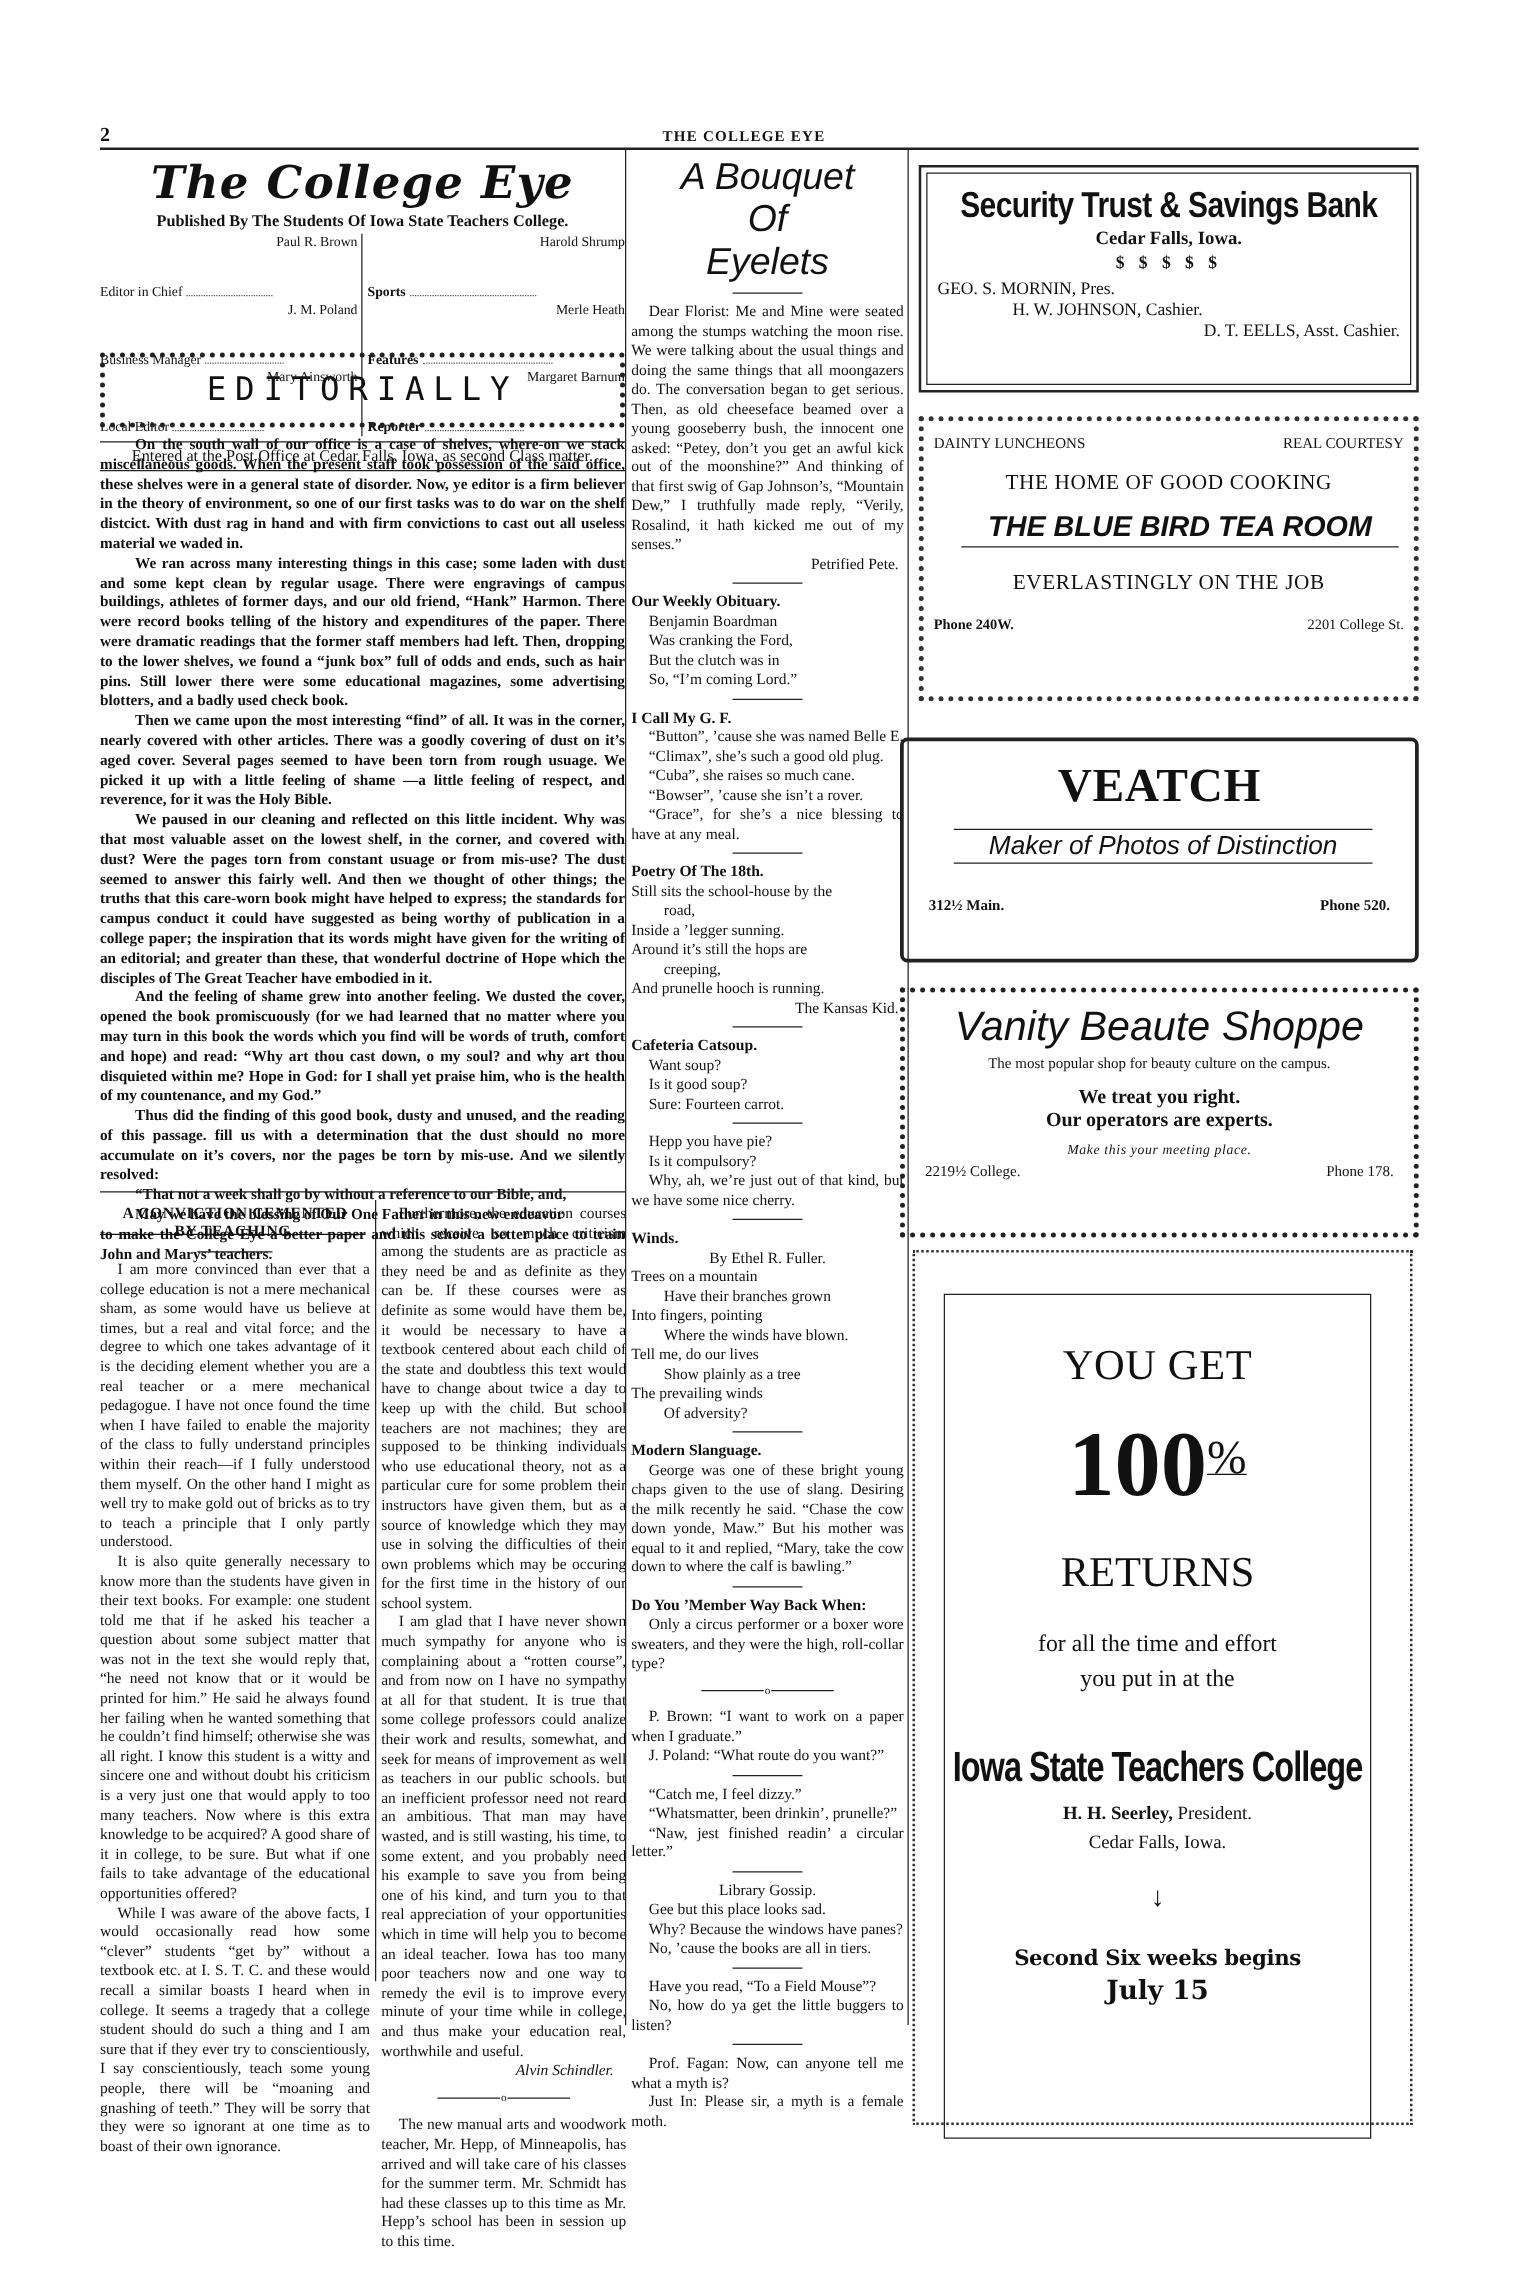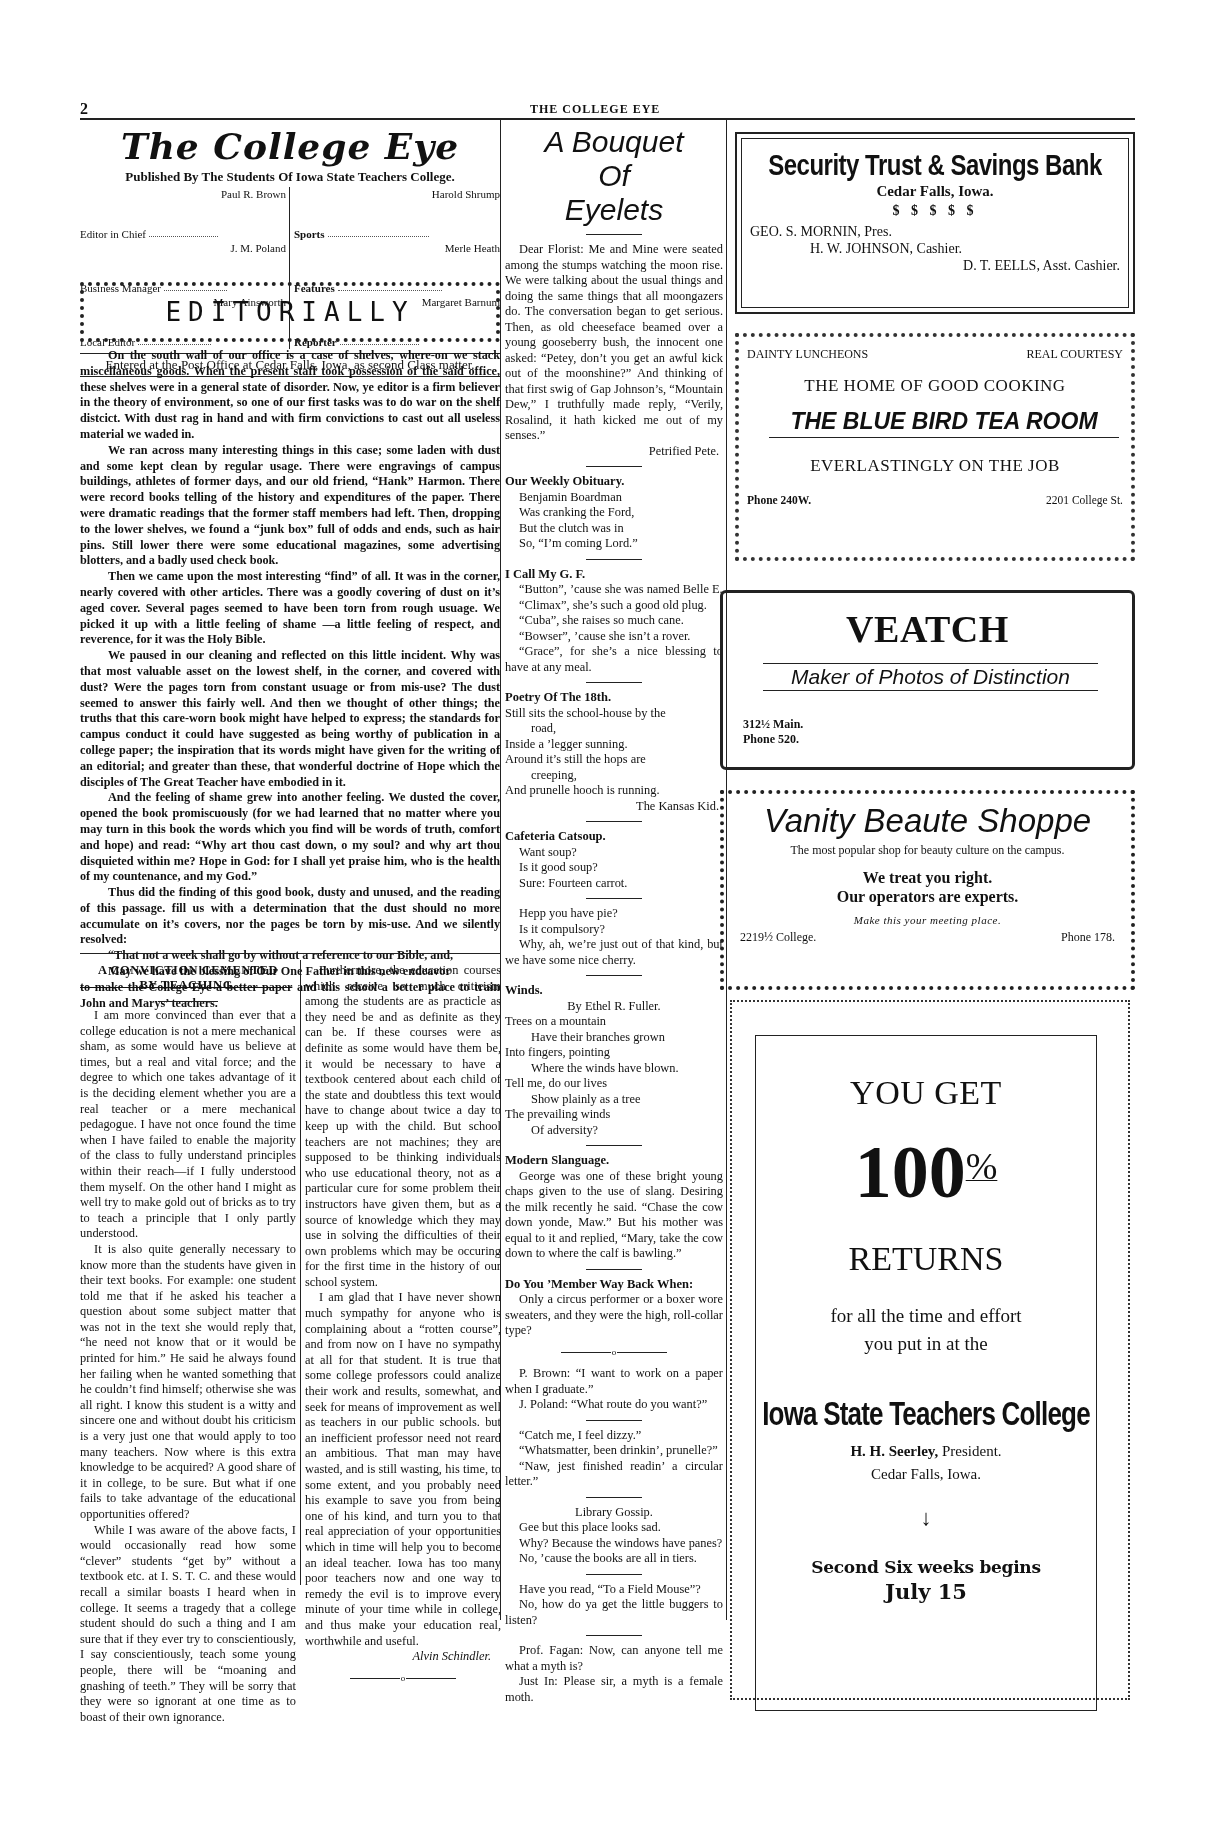--- a/index.html
+++ b/index.html
@@ -75,21 +75,21 @@
     .tea-top { display: flex; justify-content: space-between; font-size: 12px; }
     .tea-home { text-align: center; font-size: 17px; margin-top: 14px; letter-spacing: 0.5px; }
     .tea-name { text-align: center; font-family: "Liberation Sans", sans-serif; font-weight: bold; font-style: italic; font-size: 23px; margin-top: 12px; border-bottom: 1.5px solid #222; padding-bottom: 2px; margin-left: 22px; margin-right: 4px; }
     .tea-slogan { text-align: center; font-size: 17px; margin-top: 18px; letter-spacing: 0.5px; }
     .tea-bottom { display: flex; justify-content: space-between; font-size: 11.5px; margin-top: 18px; }
     .tea-bottom .phone { font-weight: bold; }
 
     .ad-veatch { left: 720px; top: 590px; width: 415px; height: 180px; border: 3px solid #222; border-radius: 6px; padding: 10px 20px; }
     .veatch-name { text-align: center; font-weight: bold; font-size: 38px; letter-spacing: 0.5px; margin-top: 4px; }
     .veatch-tag { text-align: center; font-family: "Liberation Sans", sans-serif; font-style: italic; font-size: 21px; border-top: 1px solid #222; border-bottom: 1.5px solid #222; margin: 12px 14px 0 20px; padding: 1px 0; }
-    .veatch-bottom { display: flex; justify-content: space-between; font-size: 12px; font-weight: bold; margin-top: 26px; flex-direction: column; }
+    .veatch-bottom { display: flex; justify-content: space-between; font-size: 12px; font-weight: bold; margin-top: 26px; }
 
     .ad-vanity { left: 720px; top: 790px; width: 415px; height: 200px; border: 4px dotted #222; padding: 6px 16px; }
     .vanity-name { text-align: center; font-family: "Liberation Sans", sans-serif; font-style: italic; font-size: 33px; margin-top: 2px; }
     .vanity-desc { text-align: center; font-size: 12px; margin-top: 3px; }
     .vanity-treat { text-align: center; font-weight: bold; font-size: 16px; line-height: 19px; margin-top: 10px; }
     .vanity-meet { text-align: center; font-style: italic; font-size: 11px; margin-top: 8px; letter-spacing: 0.5px; }
     .vanity-bottom { display: flex; justify-content: space-between; font-size: 12px; margin-top: 4px; }
 
     .ad-istc-outer { left: 730px; top: 1000px; width: 400px; height: 700px; border: 2px dotted #333; }
     .ad-istc { left: 755px; top: 1035px; width: 342px; height: 676px; border: 1.5px solid #222; }
@@ -187,20 +187,21 @@
 <div class="abs conv-divider"></div>
 <div class="abs conv-right">
   <p>Furthermore, the education courses which receive so much criticism among the students are as practicle as they need be and as definite as they can be. If these courses were as definite as some would have them be, it would be necessary to have a textbook centered about each child of the state and doubtless this text would have to change about twice a day to keep up with the child. But school teachers are not machines; they are supposed to be thinking individuals who use educational theory, not as a particular cure for some problem their instructors have given them, but as a source of knowledge which they may use in solving the difficulties of their own problems which may be occuring for the first time in the history of our school system.</p>
   <p>I am glad that I have never shown much sympathy for anyone who is complaining about a “rotten course”, and from now on I have no sympathy at all for that student. It is true that some college professors could analize their work and results, somewhat, and seek for means of improvement as well as teachers in our public schools. but an inefficient professor need not reard an ambitious. That man may have wasted, and is still wasting, his time, to some extent, and you probably need his example to save you from being one of his kind, and turn you to that real appreciation of your opportunities which in time will help you to become an ideal teacher. Iowa has too many poor teachers now and one way to remedy the evil is to improve every minute of your time while in college, and thus make your education real, worthwhile and useful.</p>
   <div class="sig">Alvin Schindler.</div>
   <div class="o-rule">
       <span class="line"></span>
       <span class="o">o</span>
       <span class="line"></span>
     </div>
+  <p>The new manual arts and woodwork teacher, Mr. Hepp, of Minneapolis, has arrived and will take care of his classes for the summer term. Mr. Schmidt has had these classes up to this time as Mr. Hepp’s school has been in session up to this time.</p>
 </div>
 
 <div class="abs mid-divider-l"></div>
 <div class="abs mid-divider-r"></div>
 <div class="abs mid">
   <div class="bouquet-title">
     <div>A Bouquet</div>
     <div>Of</div>
     <div>Eyelets</div>
   </div>

